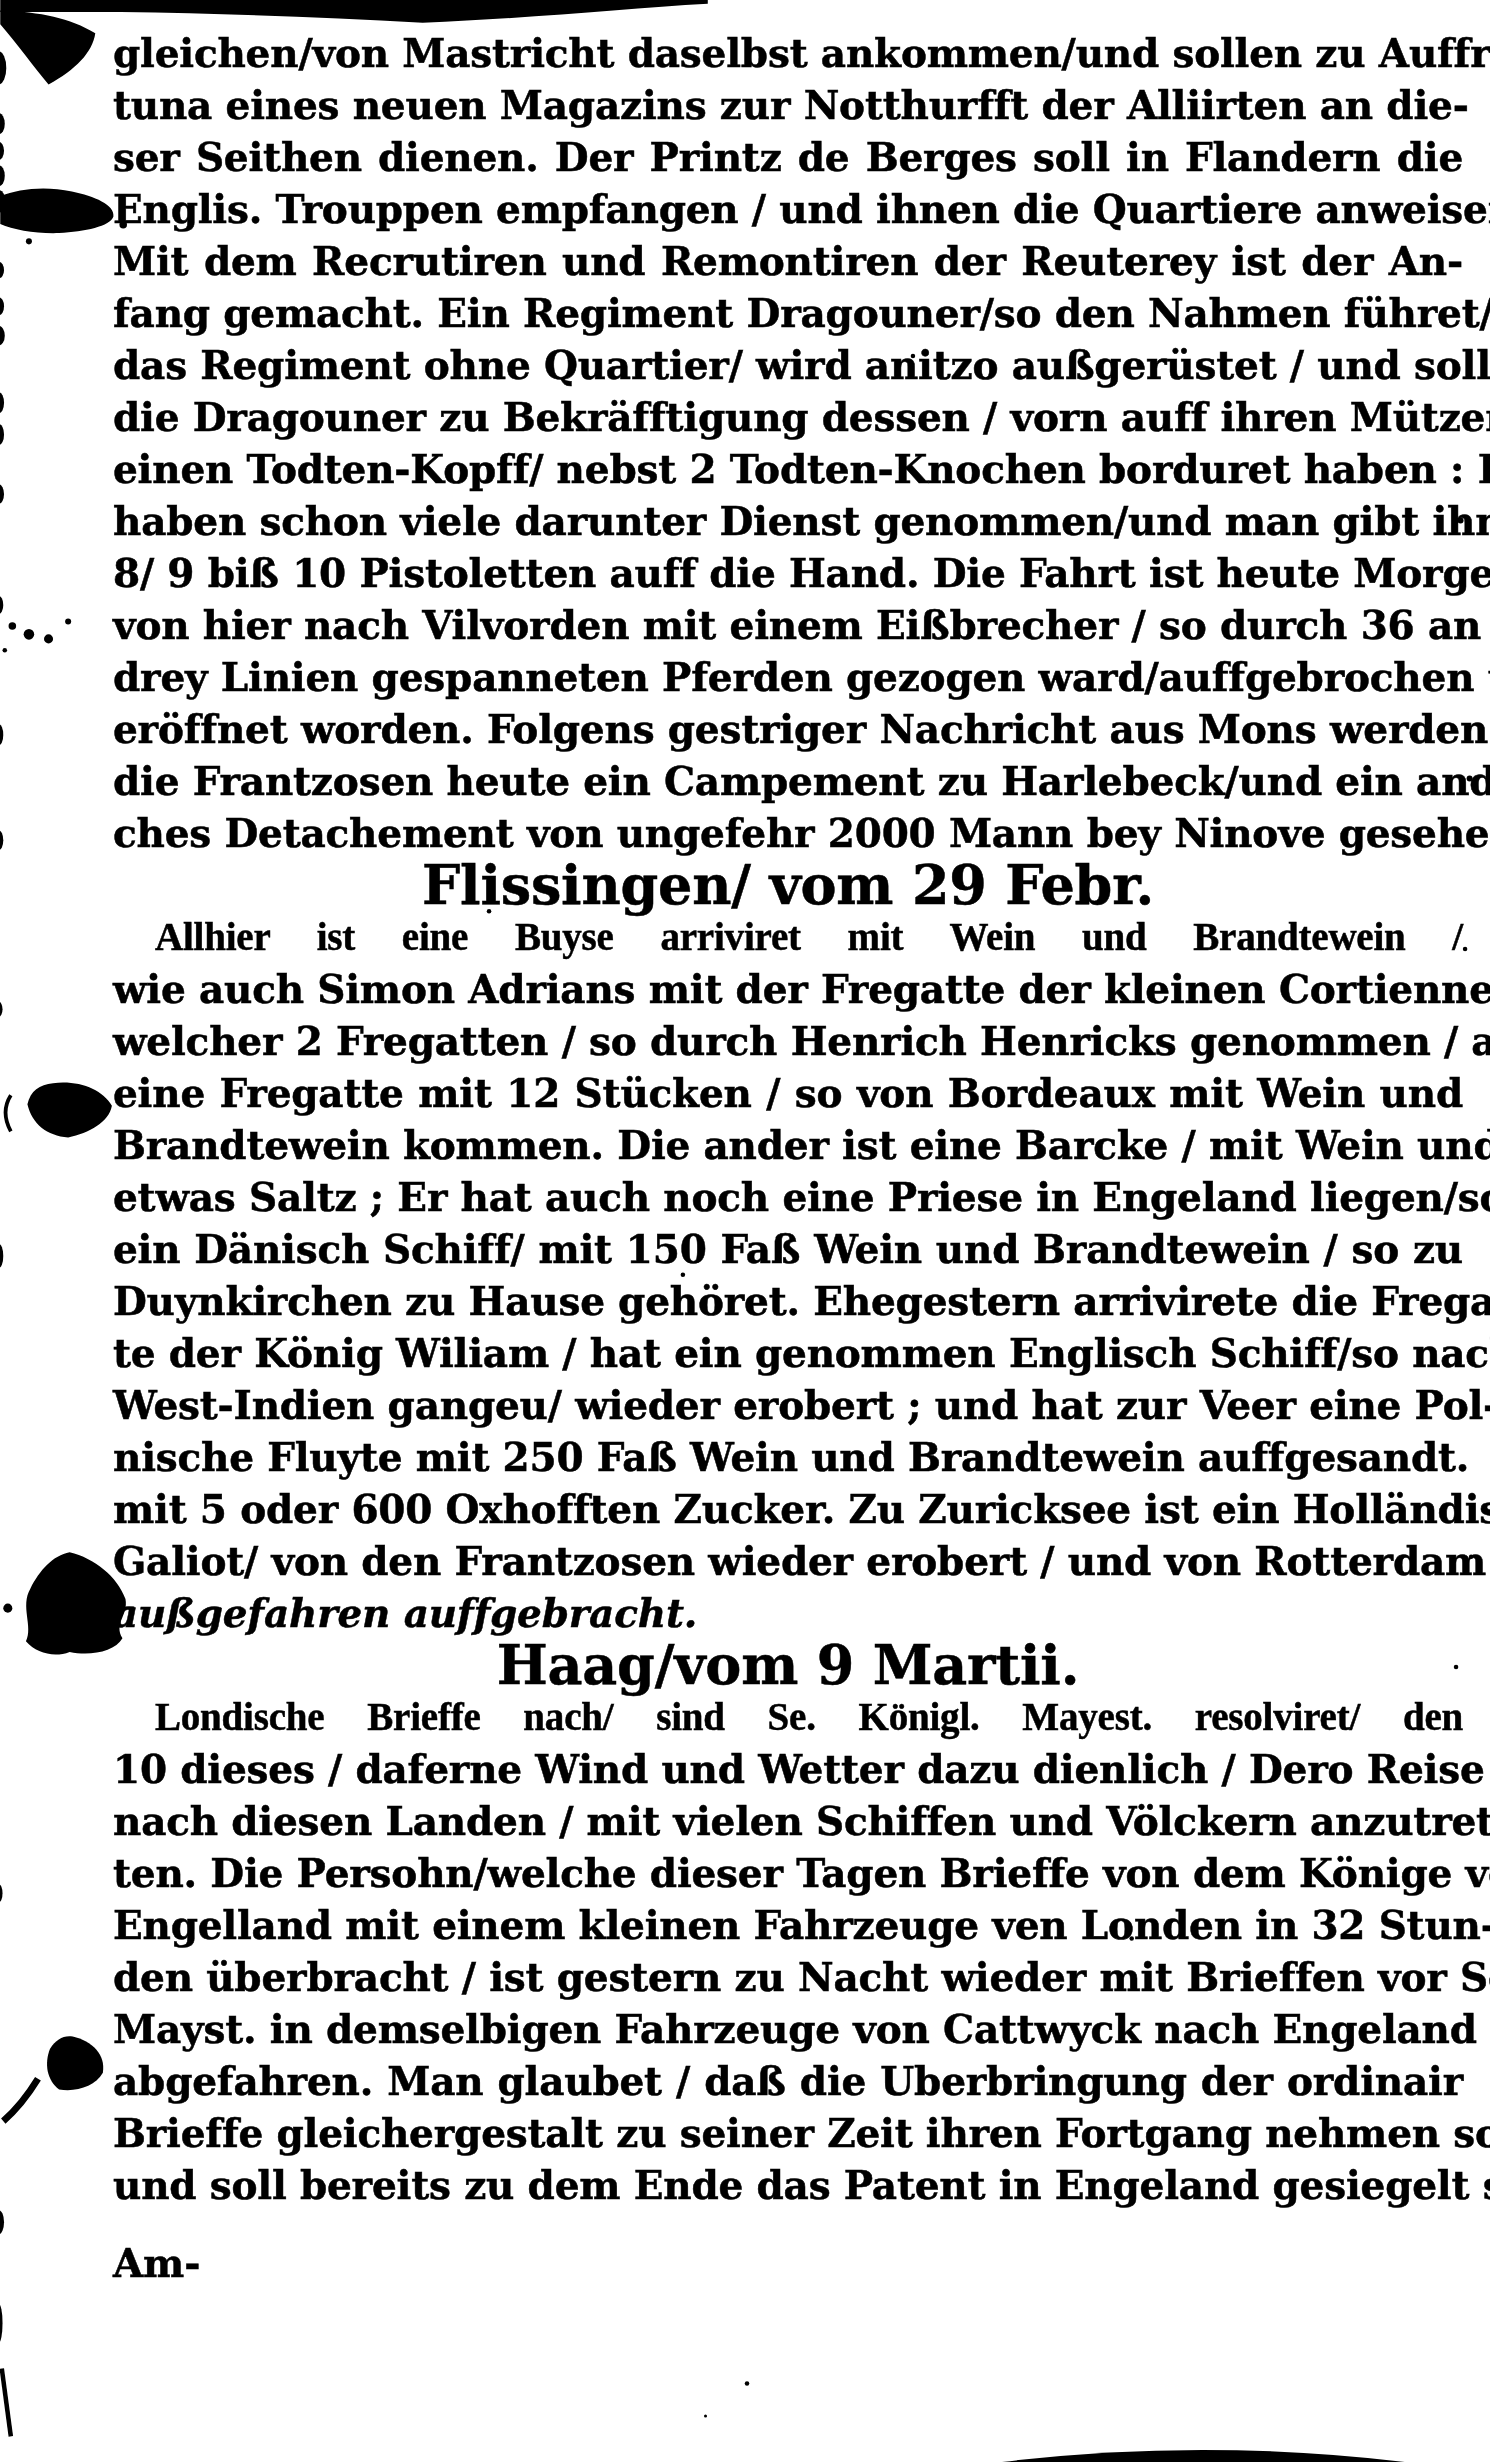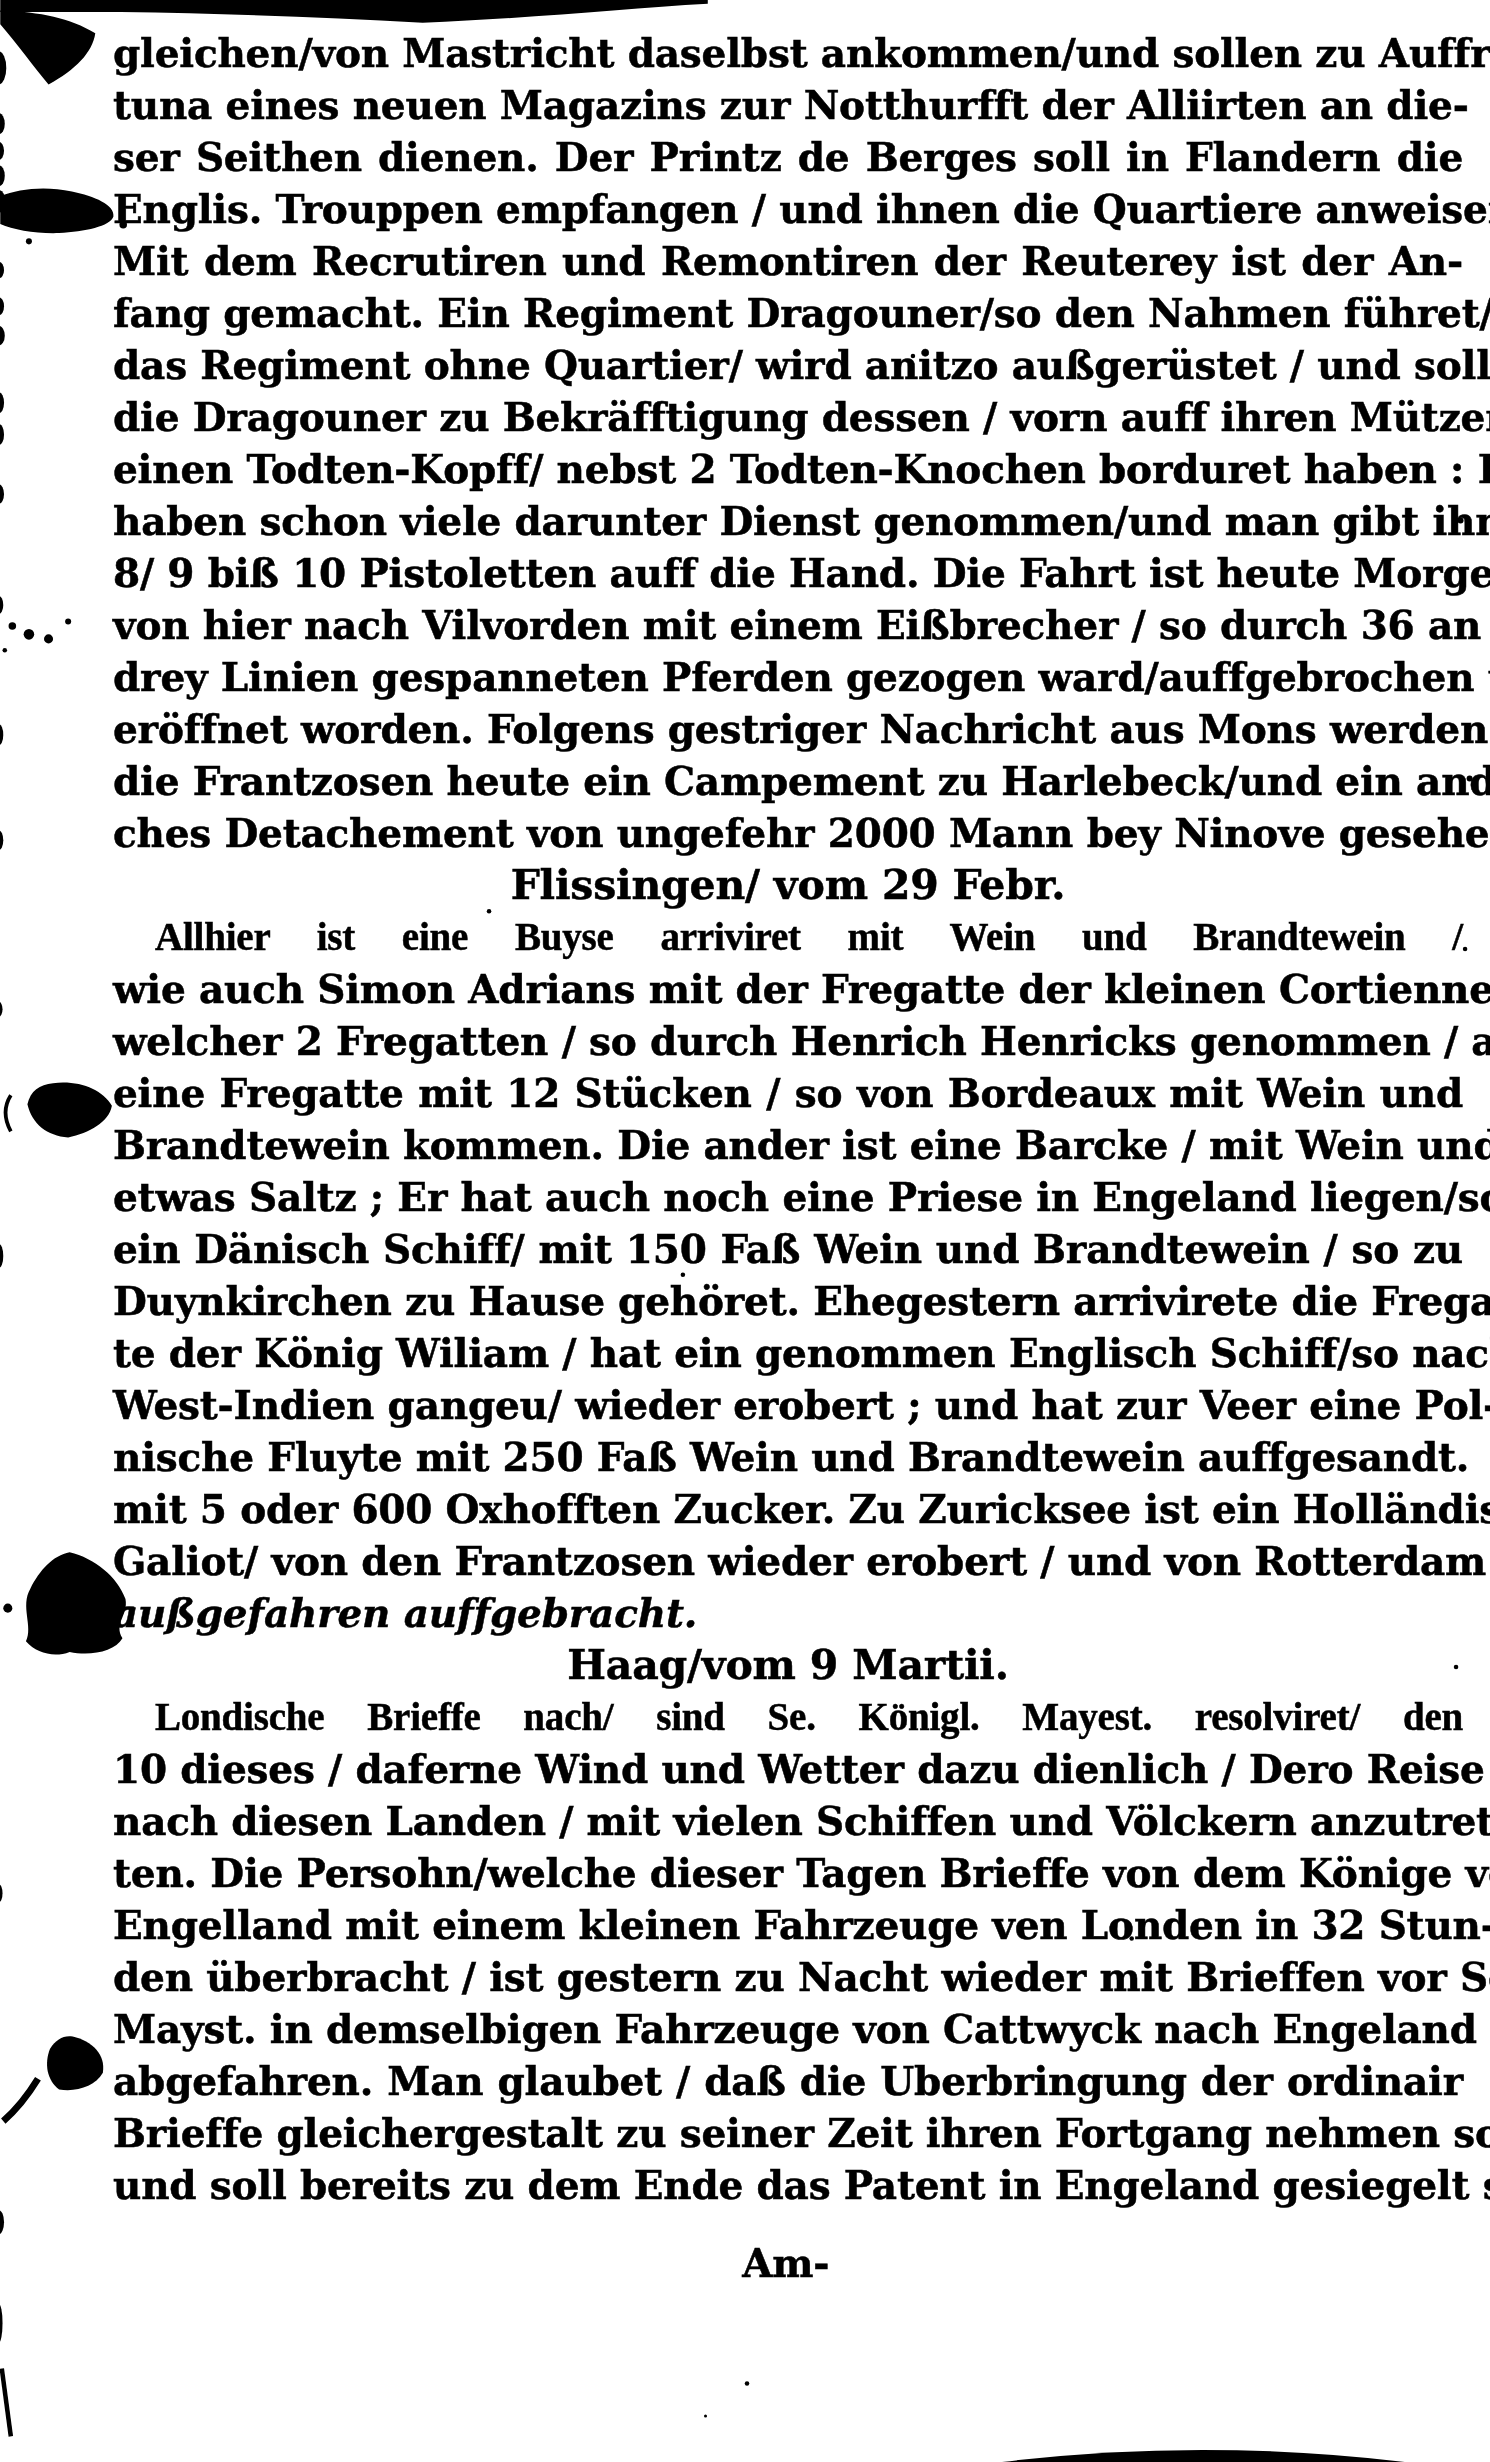--- a/index.html
+++ b/index.html
@@ -27,25 +27,25 @@
     white-space:nowrap;
     overflow:visible;
   }
   .para.indented .line:first-child { text-indent:42px;font-family:Liberation Serif, serif; }
   .para.last-left .line:last-child { text-align-last:left;font-style:italic; }
 
   .heading {
     text-align:center;
     height:52px;
     line-height:52px;
-    font-size:41px;
+    font-size:54px;
   }
 
   .catchword {
-    text-align:center;
+    text-align:left;
     height:52px;
     line-height:52px;
     padding-right:4.5px;
     margin-top:26px;
   }
 
   .artifacts {
     position:absolute; inset:0; width:1491px; height:2462px;
     pointer-events:none;
   }

